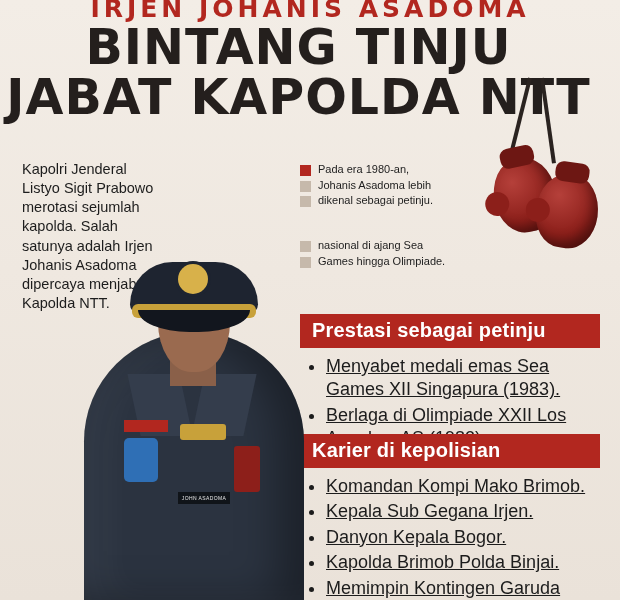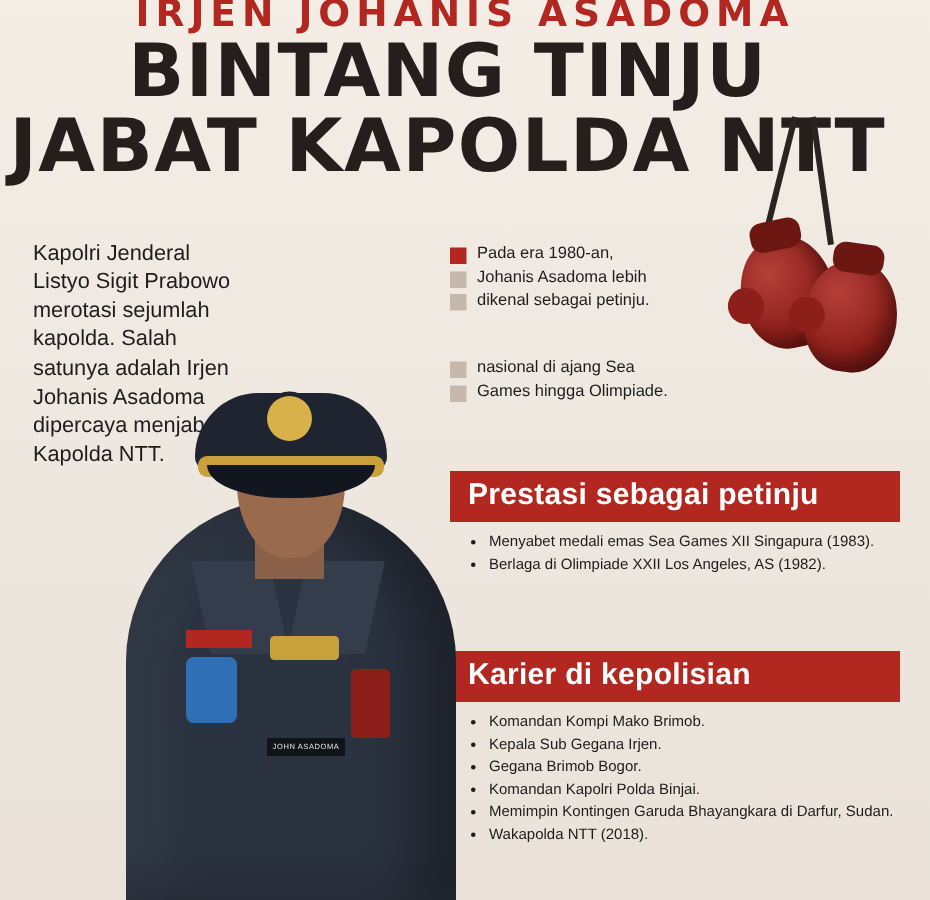--- a/index.html
+++ b/index.html
@@ -106,22 +106,23 @@
   .section-title {
     background: #b2271f;
     color: #ffffff;
     font-weight: bold;
     font-size: 20px;
     padding: 5px 10px 6px 12px;
     letter-spacing: 0.2px;
   }
   .section-body {
     padding: 7px 4px 4px 4px;
-    font-size: 10px;
+    font-size: 18px;
     line-height: 1.3;
+    text-decoration: underline;
   }
   .section-body ul {
     margin: 0;
     padding-left: 22px;
   }
   .section-body li {
     margin-bottom: 2px;
   }
   .sec-prestasi { top: 314px; }
   .sec-karier { top: 434px; }
@@ -351,22 +352,22 @@
       </ul>
     </div>
   </div>
 
   <div class="section sec-karier">
     <div class="section-title">Karier di kepolisian</div>
     <div class="section-body">
       <ul>
         <li>Komandan Kompi Mako Brimob.</li>
         <li>Kepala Sub Gegana Irjen.</li>
-        <li>Gegana Brimob Bogor.</li>
-        <li>Komandan Kapolri Polda Binjai.</li>
+        <li>Danyon Kepala Bogor.</li>
+        <li>Kapolda Brimob Polda Binjai.</li>
         <li>Memimpin Kontingen Garuda Bhayangkara di Darfur, Sudan.</li>
         <li>Wakapolda NTT (2018).</li>
       </ul>
     </div>
   </div>
 
   <div class="photo">
     <div class="ph-body"></div>
     <div class="ph-collar-l"></div>
     <div class="ph-collar-r"></div>

